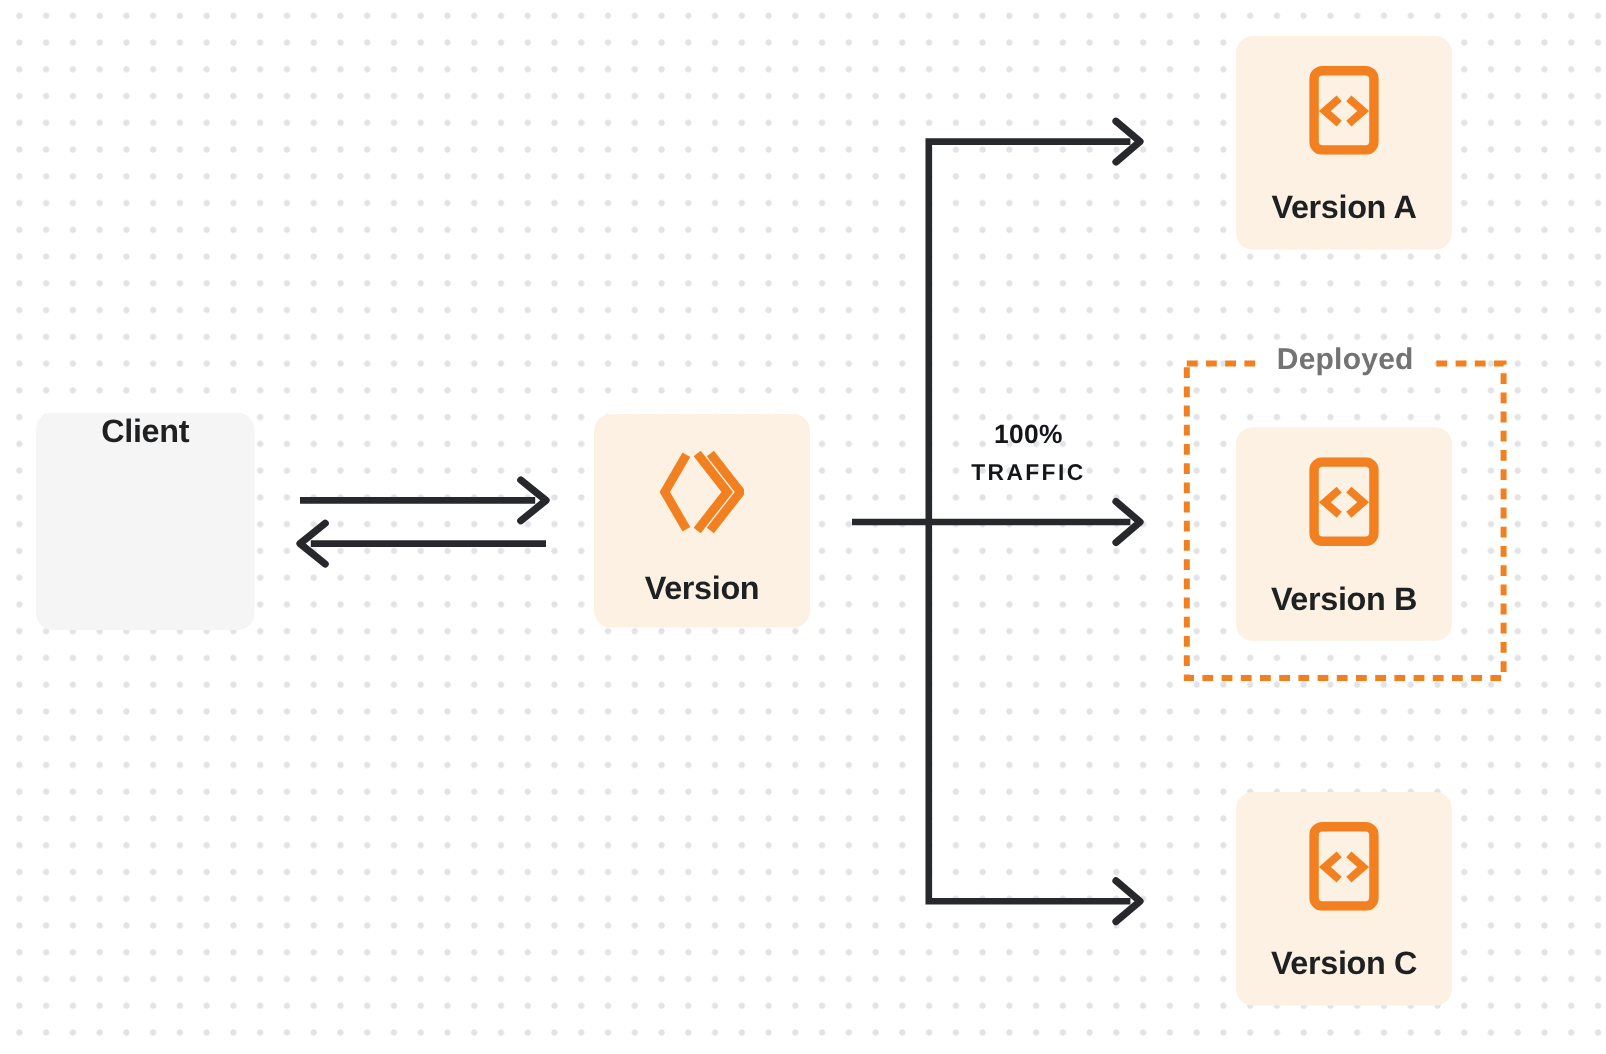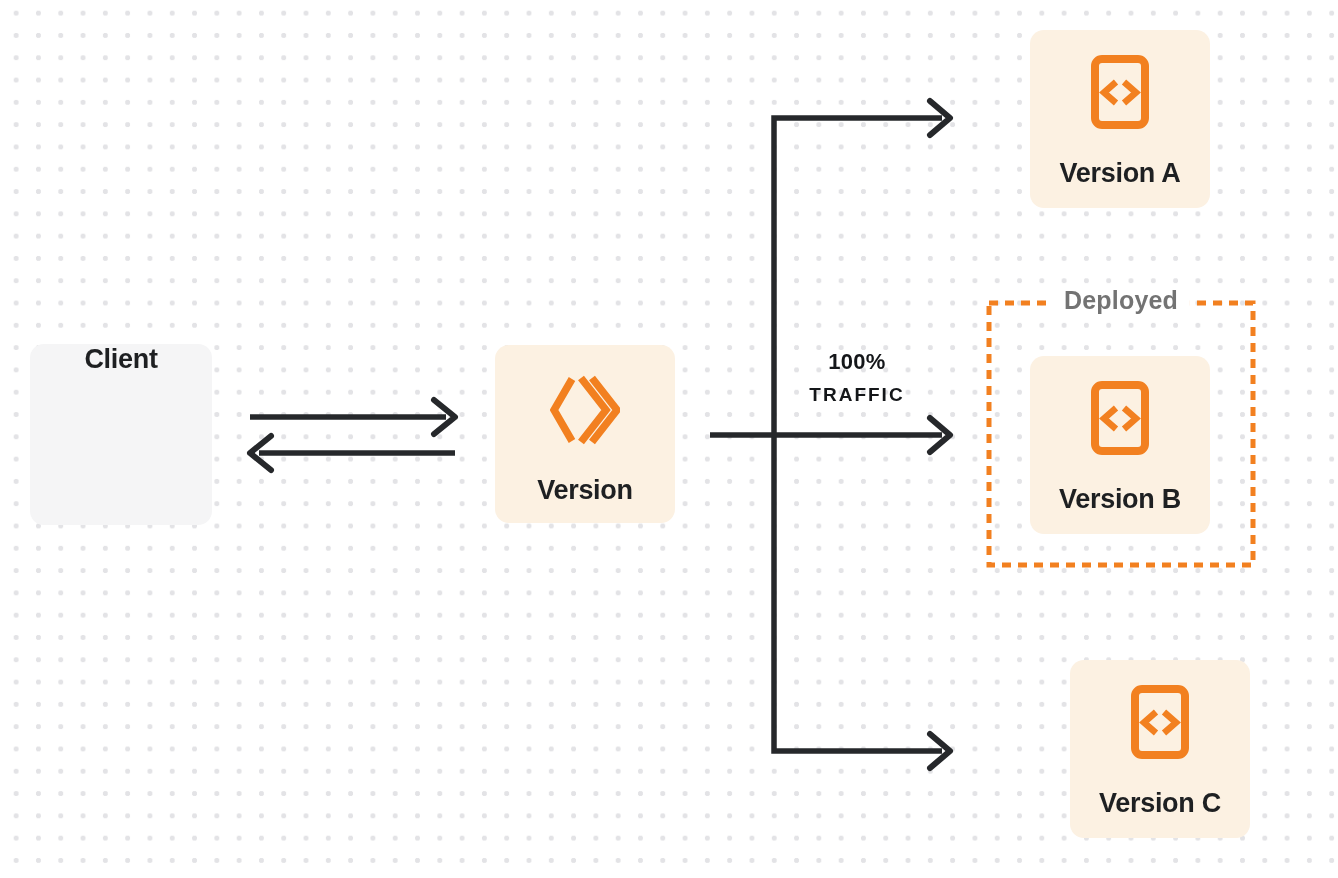--- a/index.html
+++ b/index.html
@@ -39,21 +39,21 @@
     background:#fcf1e2;
   }
   #worker .icon{position:absolute;top:30px;left:50%;transform:translateX(-50%);}
   #worker .node-label{top:130px;}
   .version{
     left:1030px;width:180px;height:178px;
     background:#fcf1e2;
   }
   #version-a{top:30px;}
   #version-b{top:356px;}
-  #version-c{top:660px;margin-left:40px;}
+  #version-c{top:660px;}
   .version .icon{position:absolute;top:25px;left:50%;transform:translateX(-50%);}
   .version .node-label{top:128px;}
   #arrows{position:absolute;left:0;top:0;width:1338px;height:878px;pointer-events:none;}
   #deployed-box{position:absolute;left:986px;top:300px;width:270px;height:268px;}
   #deployed-box svg{position:absolute;left:0;top:0;}
   #deployed-label{
     position:absolute;left:50%;top:0;
     transform:translate(-50%,-50%);
     background:#ffffff;
     padding:0 12px;

